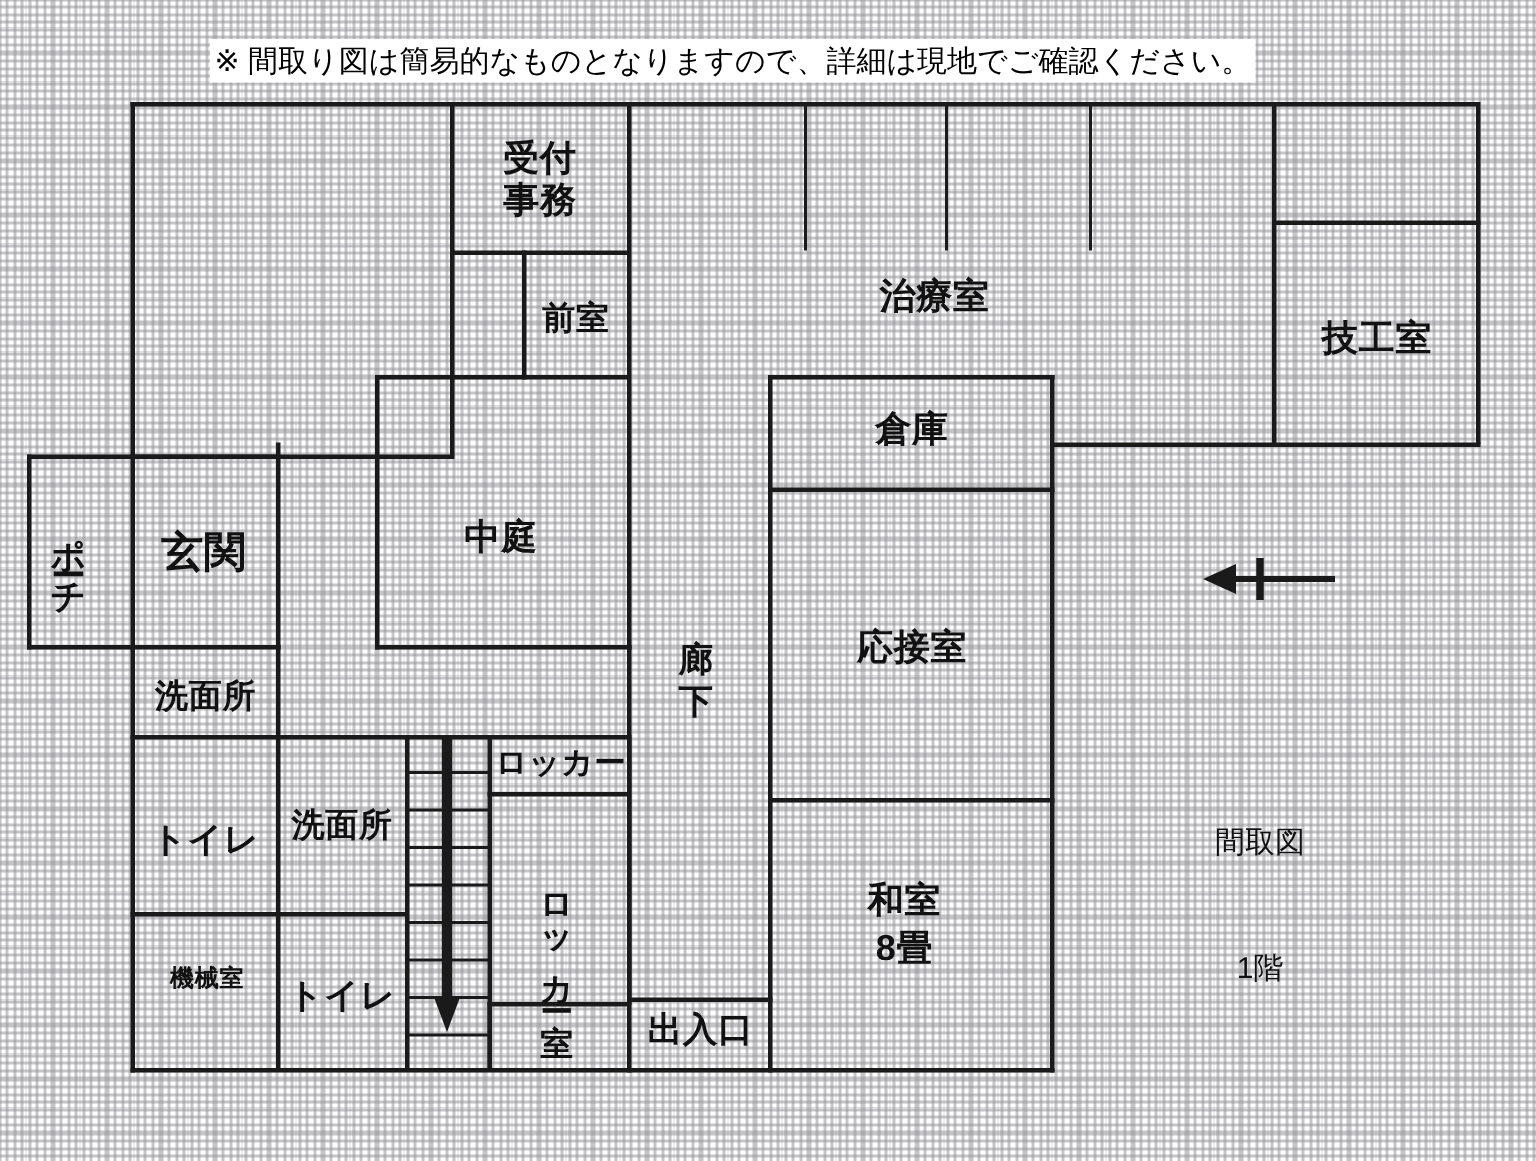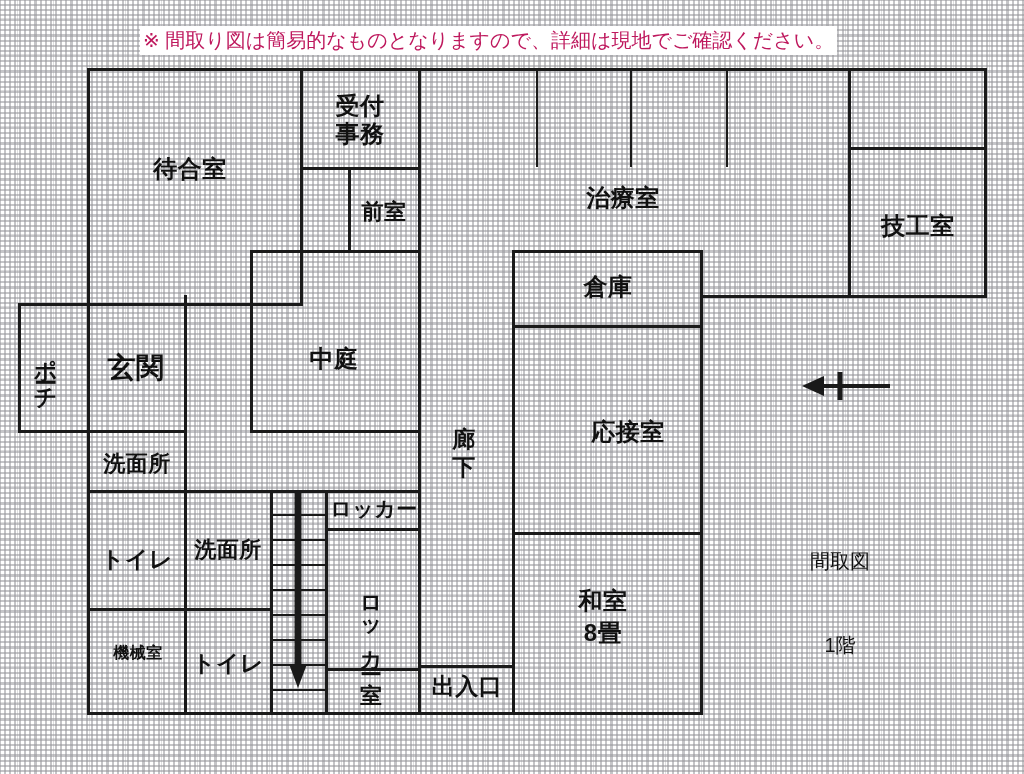--- a/index.html
+++ b/index.html
@@ -52,21 +52,21 @@
   .label.vert{
     writing-mode:vertical-rl;
     text-orientation:upright;
     white-space:normal;
     line-height:1.05;
     letter-spacing:2px;
   }
   #note{
     position:absolute;
     left:140px;top:26px;
-    font-size:20px;color:#be185d;
+    font-size:20px;color:#000000;
     white-space:nowrap;
     z-index:3;
     background:#fff;
     padding:1px 3px;
   }
   
   #north-arrow{position:absolute;left:800px;top:368px;width:96px;height:36px;z-index:3;}
   
   #stair-arrow{position:absolute;z-index:4;}
   .cap{position:absolute;z-index:3;color:#111;font-size:19px;text-align:center;}
@@ -153,21 +153,20 @@
   <svg id="stair-arrow" style="left:288px;top:492px;width:20px;height:200px;" viewBox="0 0 20 200">
     <line x1="10" y1="0" x2="10" y2="178" stroke="#1a1a1a" stroke-width="7"></line>
     <polygon points="10,196 1,172 19,172" fill="#1a1a1a"></polygon>
   </svg>
 
   <div class="wall h" style="left:325px;top:528px;width:95px;"></div>
   <div class="wall v" style="left:418px;top:490px;height:180px;"></div>
   <div class="wall h" style="left:325px;top:668px;width:95px;"></div>
   <div class="wall v" style="left:325px;top:668px;height:46px;"></div>
 
-  <div class="label" style="left:110px;top:155px;width:160px;font-size:24px;">待合室</div>
 
   <div class="label" style="left:305px;top:92px;width:110px;font-size:24px;">受付
 事務</div>
 
   <div class="label" style="left:352px;top:199px;width:64px;font-size:22px;">前室</div>
 
   <div class="label" style="left:548px;top:184px;width:150px;font-size:24px;text-align:center;">治療室</div>
 
 
   <div class="label" style="left:855px;top:212px;width:126px;font-size:24px;">技工室</div>
@@ -176,21 +175,21 @@
 
   <div class="label" style="left:100px;top:352px;width:72px;font-size:28px;">玄関</div>
 
   <div class="label" style="left:292px;top:325px;width:84px;font-size:24px;margin-top:20px;">中庭</div>
 
   <div class="label" style="left:558px;top:273px;width:100px;font-size:24px;">倉庫</div>
 
   <div class="label" style="left:440px;top:425px;width:48px;font-size:23px;line-height:1.22;">廊
 下</div>
 
-  <div class="label" style="left:546px;top:418px;width:124px;font-size:24px;margin-left:20px;">応接室</div>
+  <div class="label" style="left:546px;top:418px;width:124px;font-size:24px;">応接室</div>
 
   <div class="label" style="left:92px;top:451px;width:90px;font-size:22px;">洗面所</div>
 
   <div class="label" style="left:183px;top:537px;width:90px;font-size:22px;">洗面所</div>
 
   <div class="label" style="left:95px;top:546px;width:84px;font-size:23px;">トイレ</div>
 
   <div class="label" style="left:186px;top:650px;width:84px;font-size:23px;">トイレ</div>
 
   <div class="label" style="left:92px;top:644px;width:92px;font-size:16px;">機械室</div>

